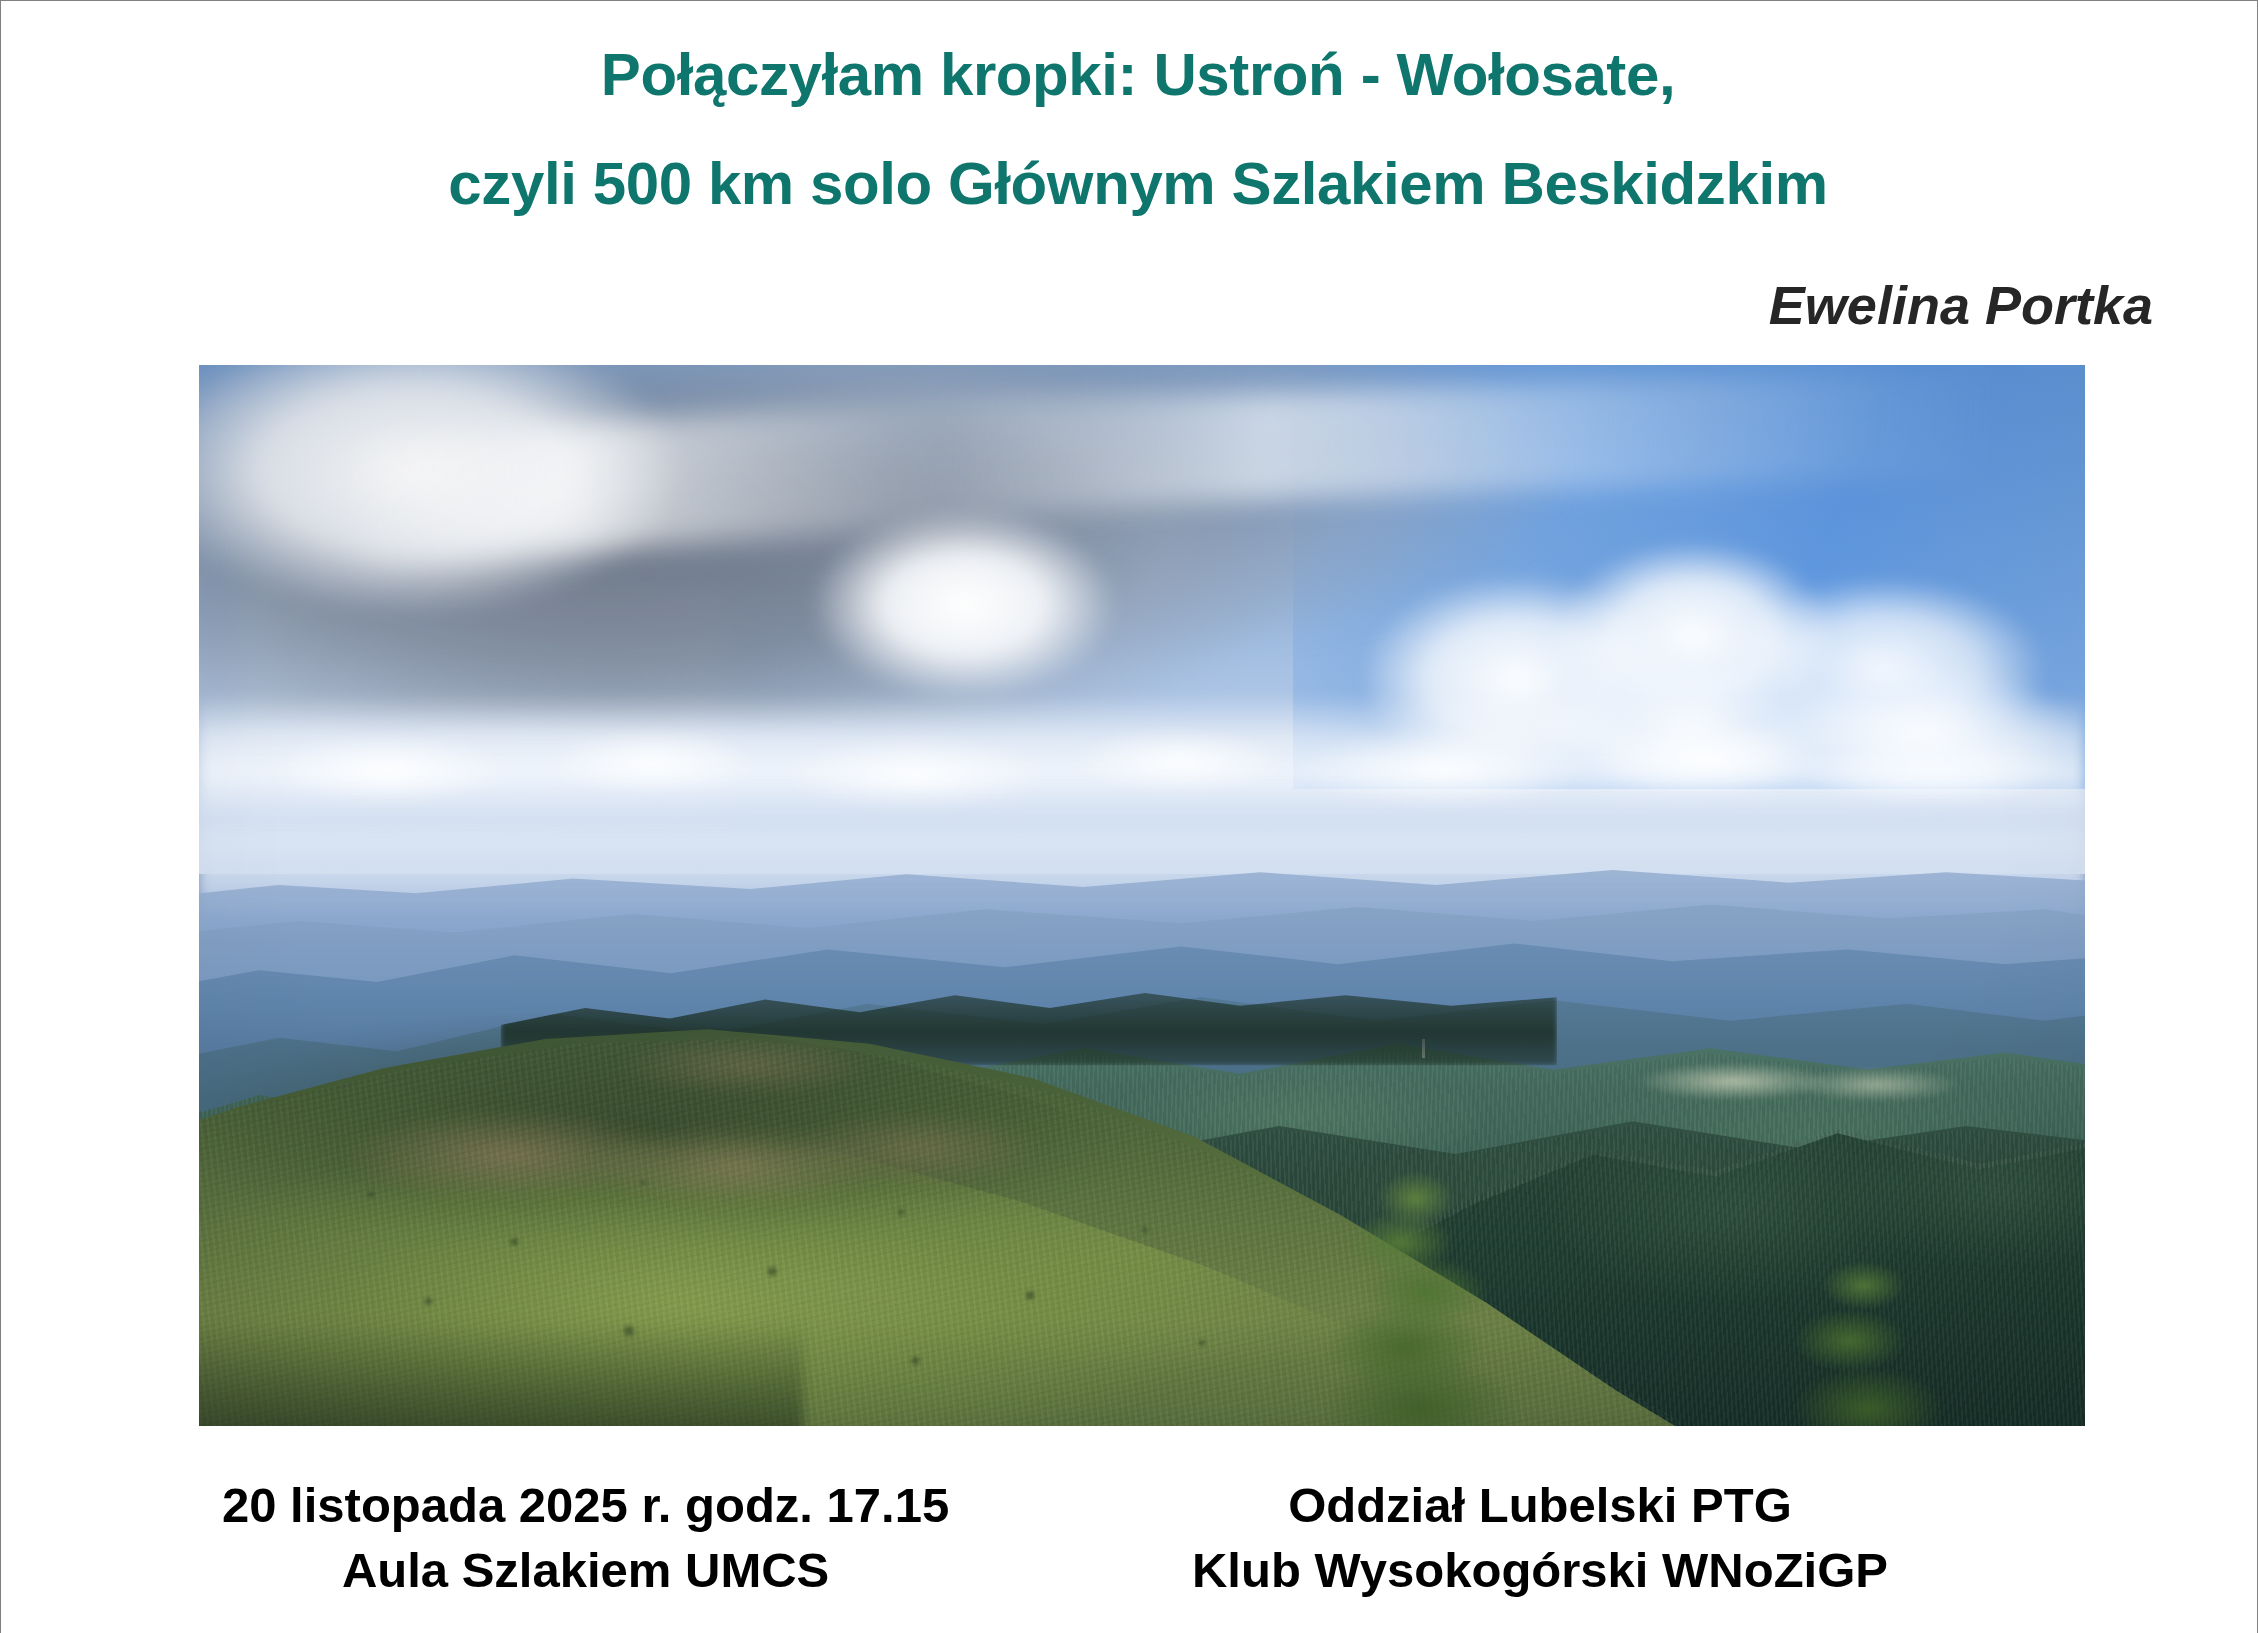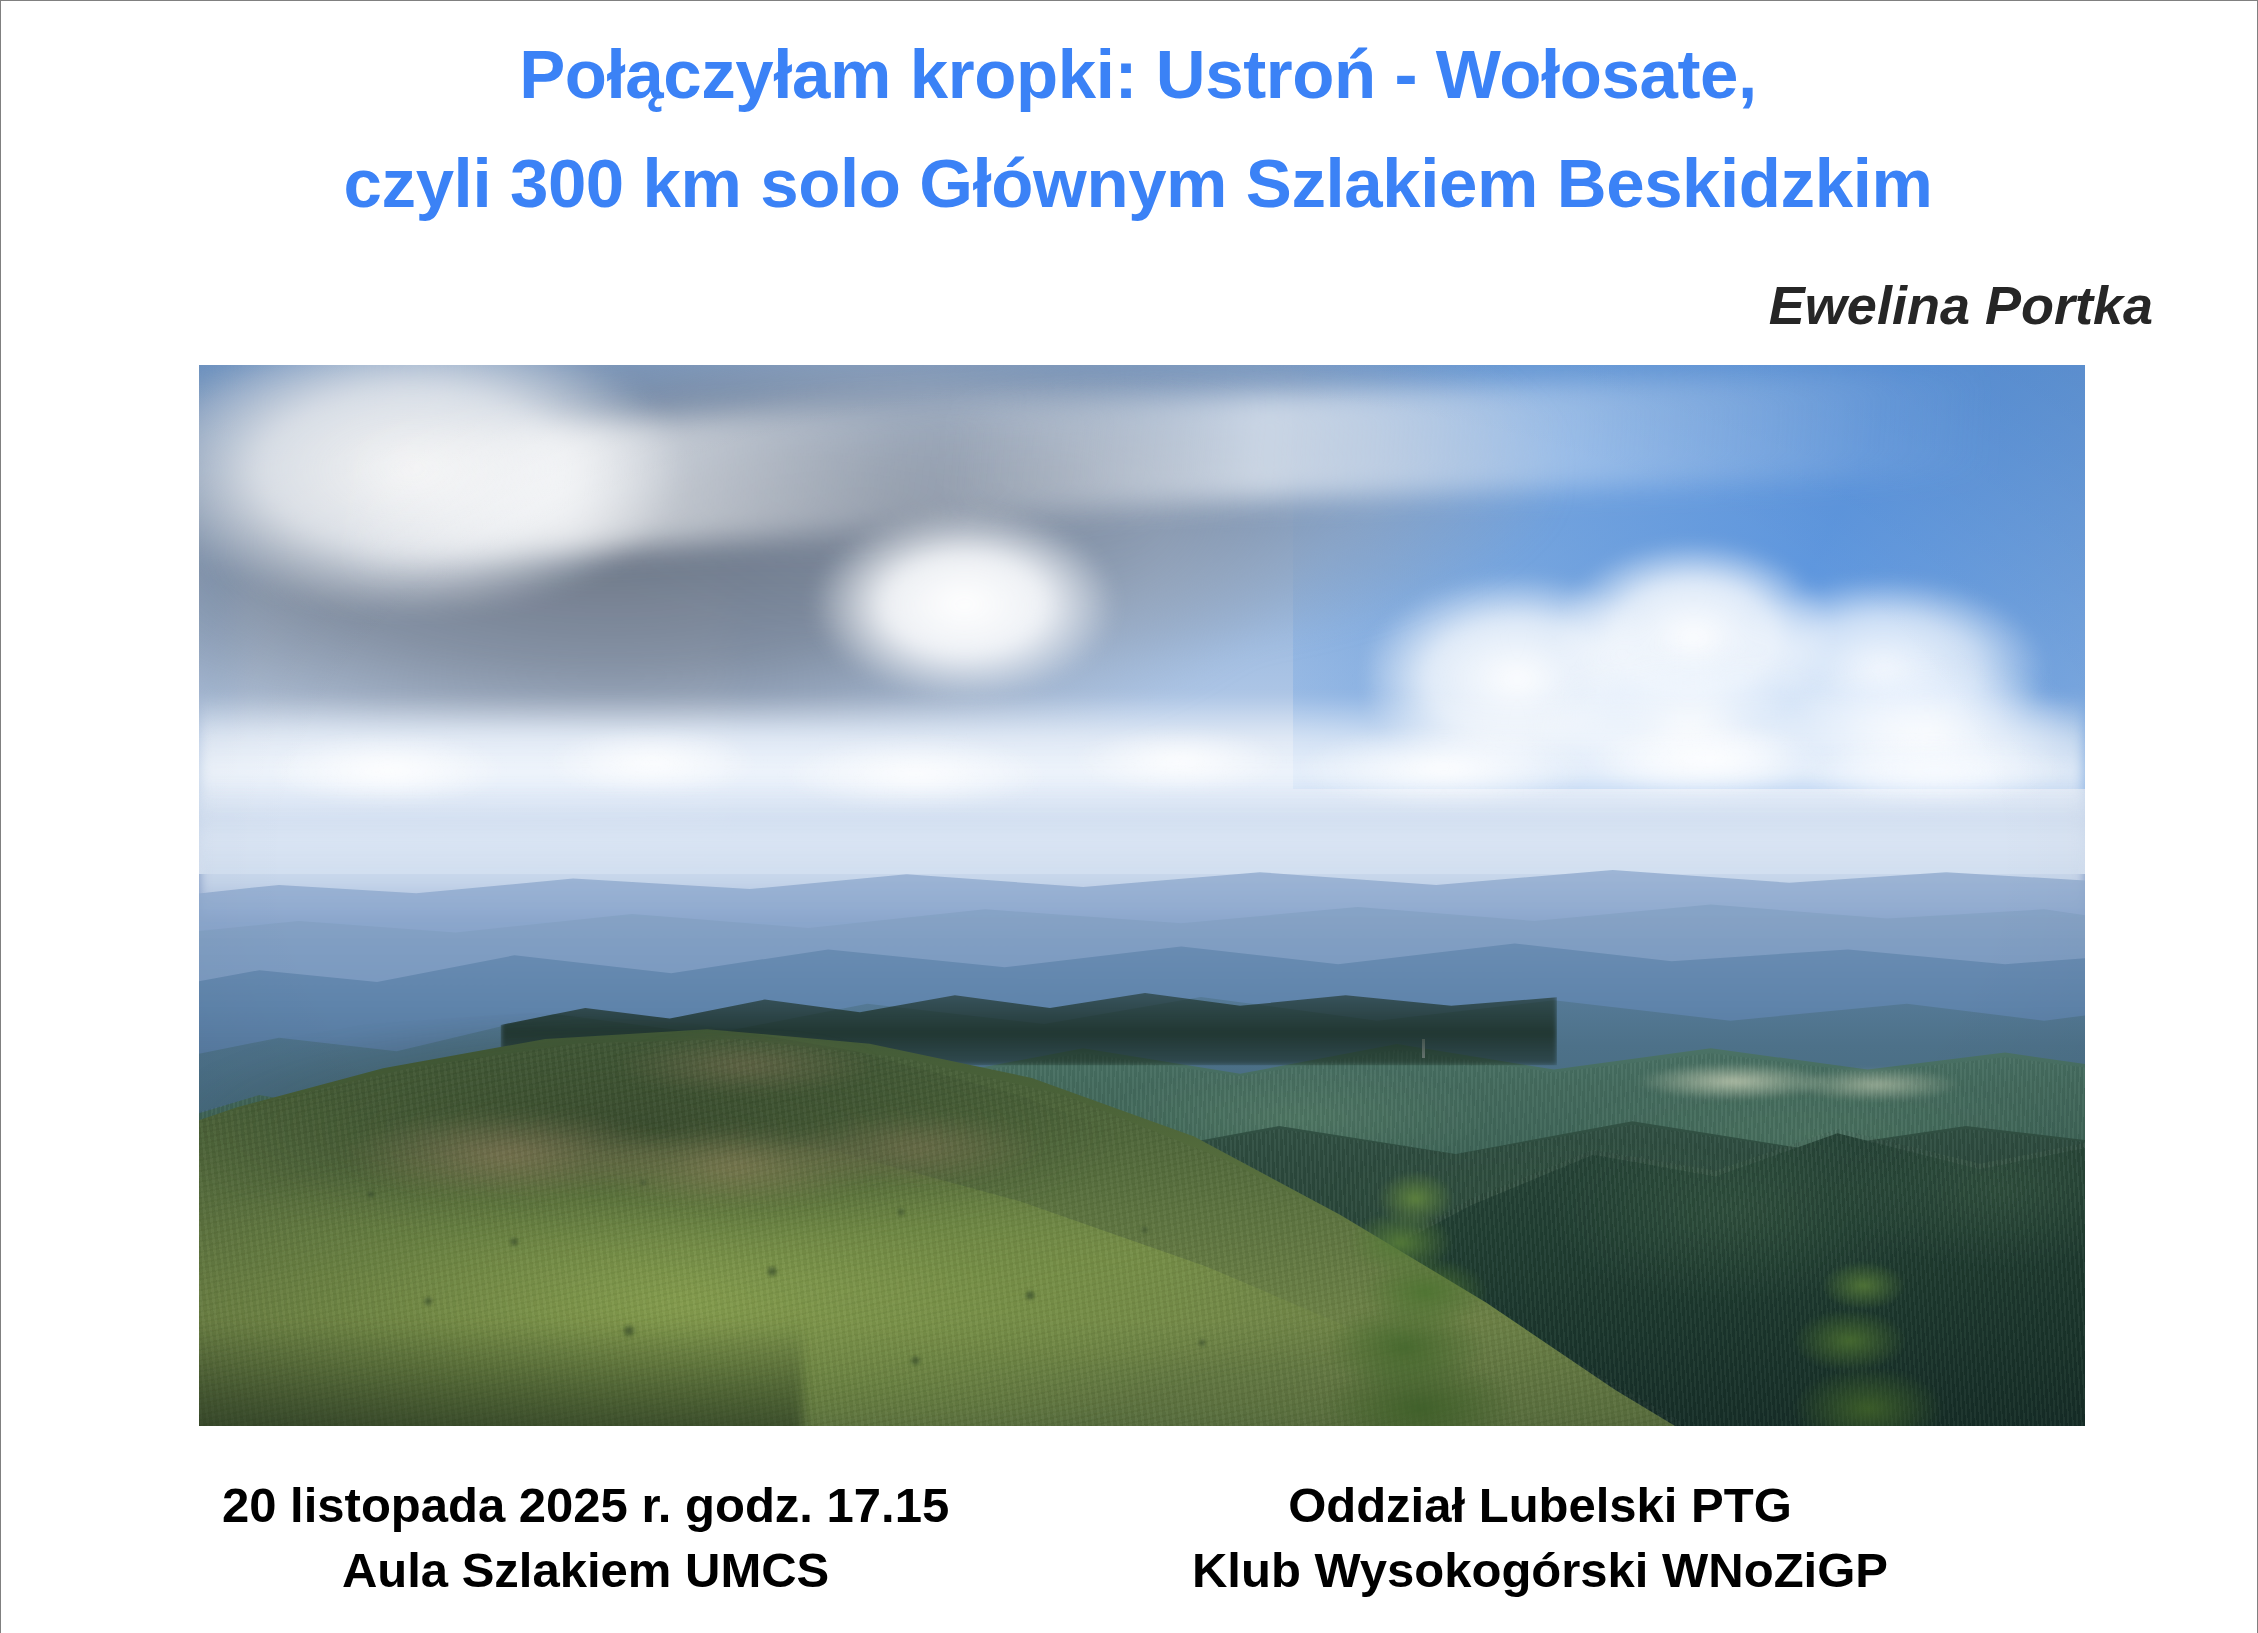--- a/index.html
+++ b/index.html
@@ -22,24 +22,24 @@
 
   
   .title-block {
     position: absolute;
     top: 19.4px;
     left: 0;
     width: 2258px;
     text-align: center;
   }
   .title-line {
-    color: #3b82f6;
+    color: #0f766e;
     font-family: "Liberation Sans", sans-serif;
     font-weight: bold;
-    font-size: 69px;
+    font-size: 60px;
     line-height: 109px;
     letter-spacing: -0.4px;
     white-space: nowrap;
     padding-left: 16px;
   }
 
   
   .author-block {
     position: absolute;
     top: 265px;
@@ -522,21 +522,21 @@
   .footer-col.left  { text-align: center; }
   .footer-col.right { text-align: center; }
 </style>
 </head>
 <body>
 
 <div id="slide">
 
   <div class="title-block">
     <div class="title-line">Połączyłam kropki: Ustroń - Wołosate,</div>
-    <div class="title-line">czyli 300 km solo Głównym Szlakiem Beskidzkim</div>
+    <div class="title-line">czyli 500 km solo Głównym Szlakiem Beskidzkim</div>
   </div>
 
   <div class="author-block">
     <span class="author-name">Ewelina Portka</span>
   </div>
 
   <div class="photo-frame">
     <div class="photo-stage">
 
       <div class="sky"></div>

